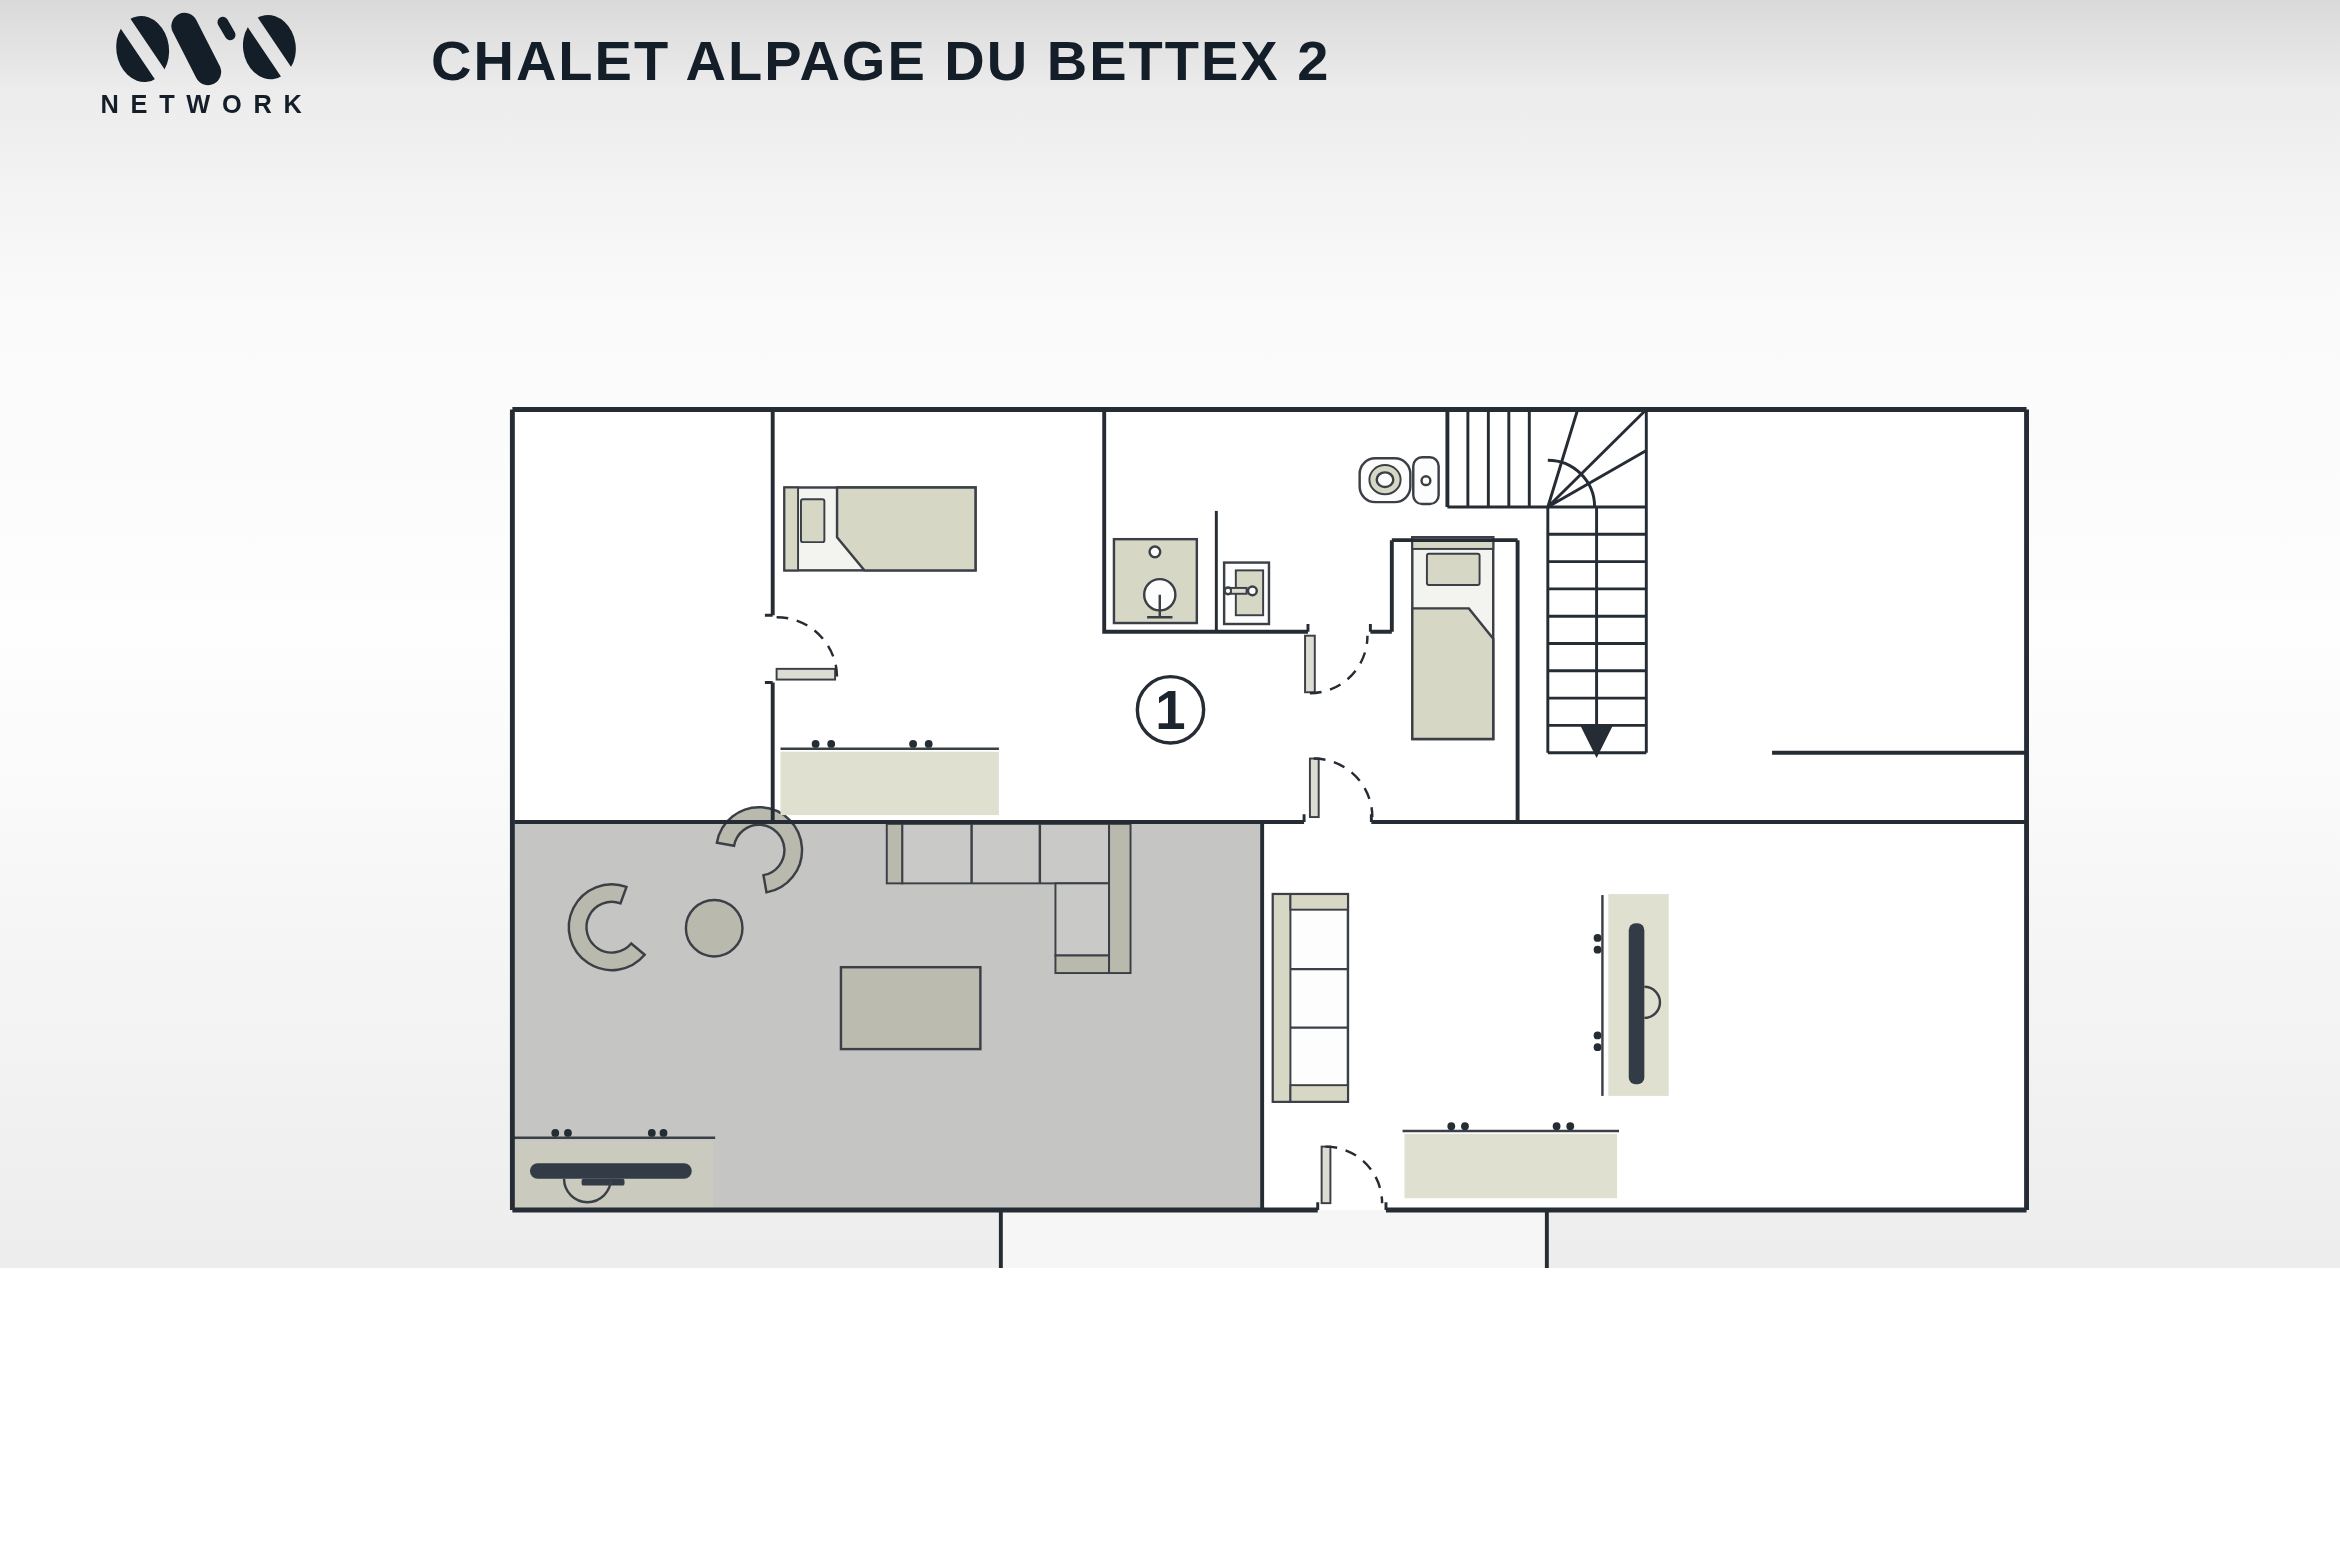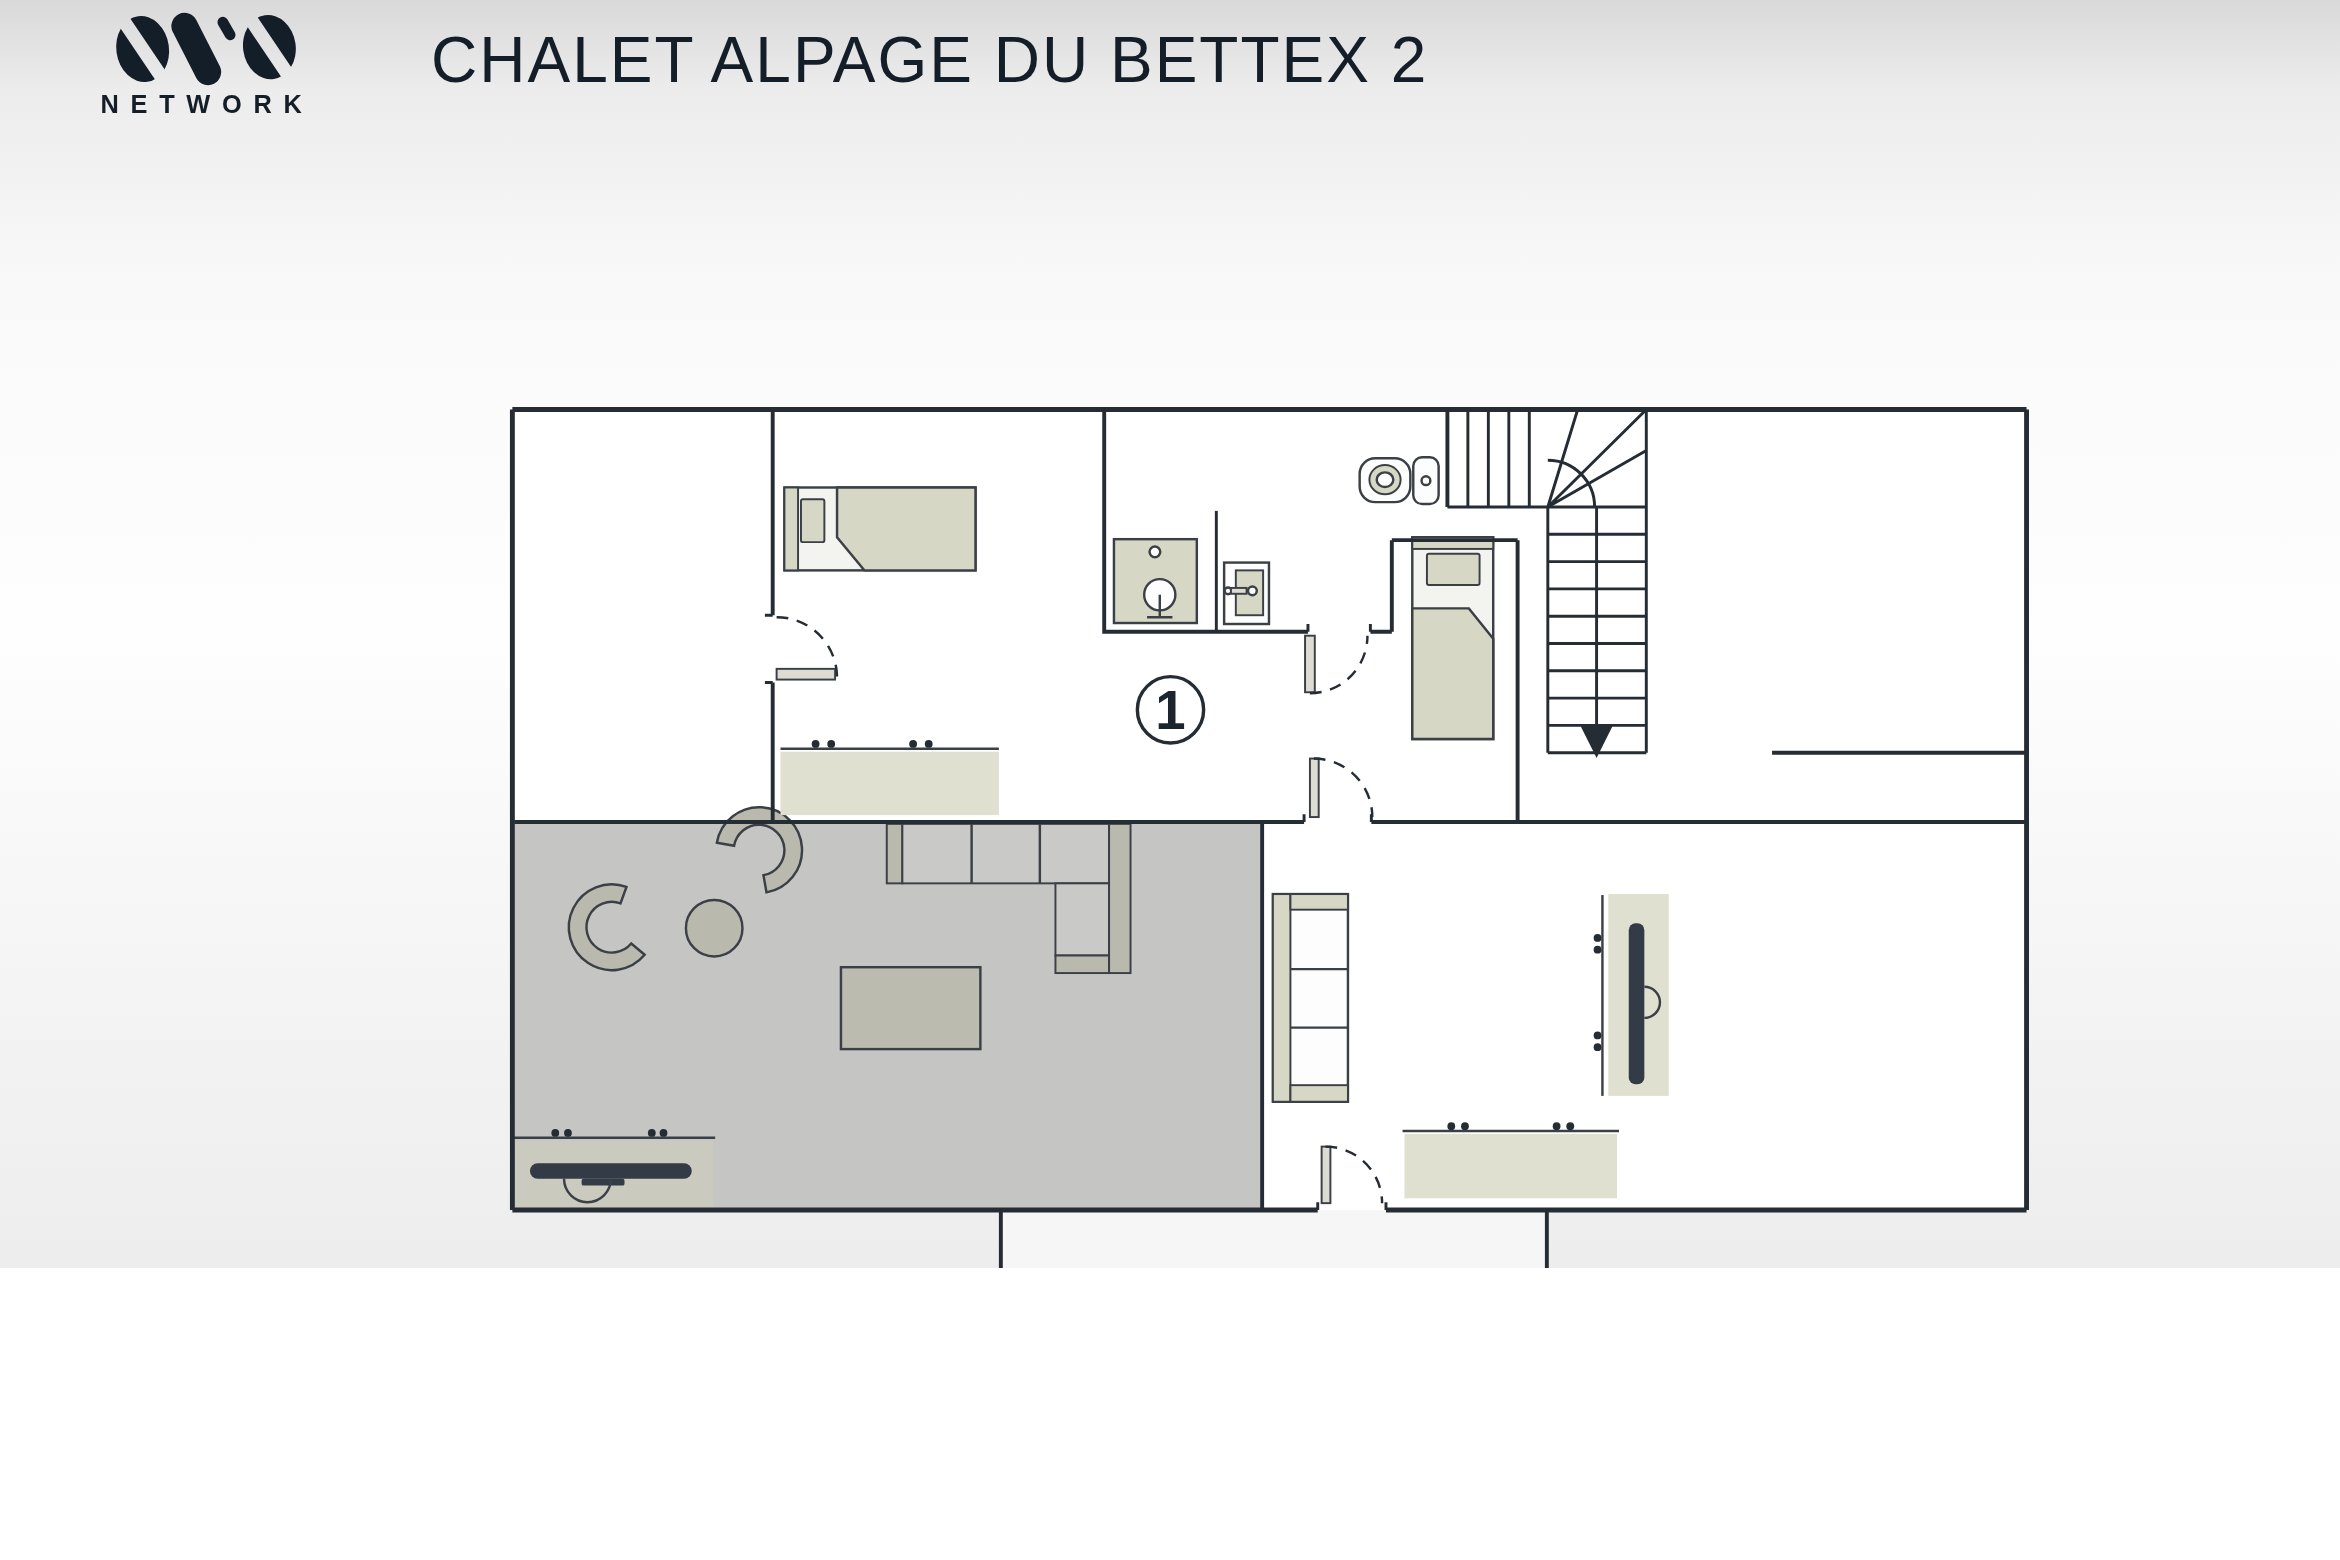--- a/index.html
+++ b/index.html
@@ -8,21 +8,21 @@
     --fixture_white:#fdfdfd; --ink:#141e29; --badge_ink:#1c242e; --room_white:#ffffff;
     --annex_fill:#f5f6f5; --leaf_fill:#dcdcd2; --frame_fill:#f3f3ef; --console_fill:#cacabe;
   }
   html,body{margin:0;padding:0;}
   body{font-family:"Liberation Sans", sans-serif;}
   .stage{position:relative;width:2341px;height:1268px;overflow:hidden;
     background:linear-gradient(180deg,#d9d9d9 0%,#ececec 7%,#f9f9f9 22%,#fefefe 50%,#f4f4f4 78%,#ededed 100%);}
   .plan-svg{position:absolute;left:0;top:0;width:2341px;height:1560px;}
   .logo{position:absolute;left:90px;top:5.9px;width:234px;height:127px;}
   .title{position:absolute;left:431px;top:5.9px;width:1658px;line-height:109px;
-    font-size:64px;font-weight:normal;letter-spacing:2px;color:var(--ink);white-space:nowrap;}
+    font-size:56px;font-weight:bold;letter-spacing:2px;color:var(--ink);white-space:nowrap;}
   
   .w{stroke:var(--wall);fill:none;stroke-linecap:butt}
   .w5{stroke-width:5}.w4{stroke-width:4}.w3{stroke-width:3}
   .s{stroke:var(--outline);stroke-width:2.5;fill:none}
   .beige{fill:var(--beige);stroke:var(--outline);stroke-width:2.5}
   .beige2{fill:var(--beige);stroke:var(--outline);stroke-width:2}
   .flat{fill:var(--beige_light)}
   .whitefix{fill:var(--fixture_white);stroke:var(--outline);stroke-width:2.5}
   .gfill{fill:var(--furn_gray);stroke:var(--outline);stroke-width:2.5}
   .seat{fill:var(--seat_gray);stroke:var(--outline);stroke-width:2}

